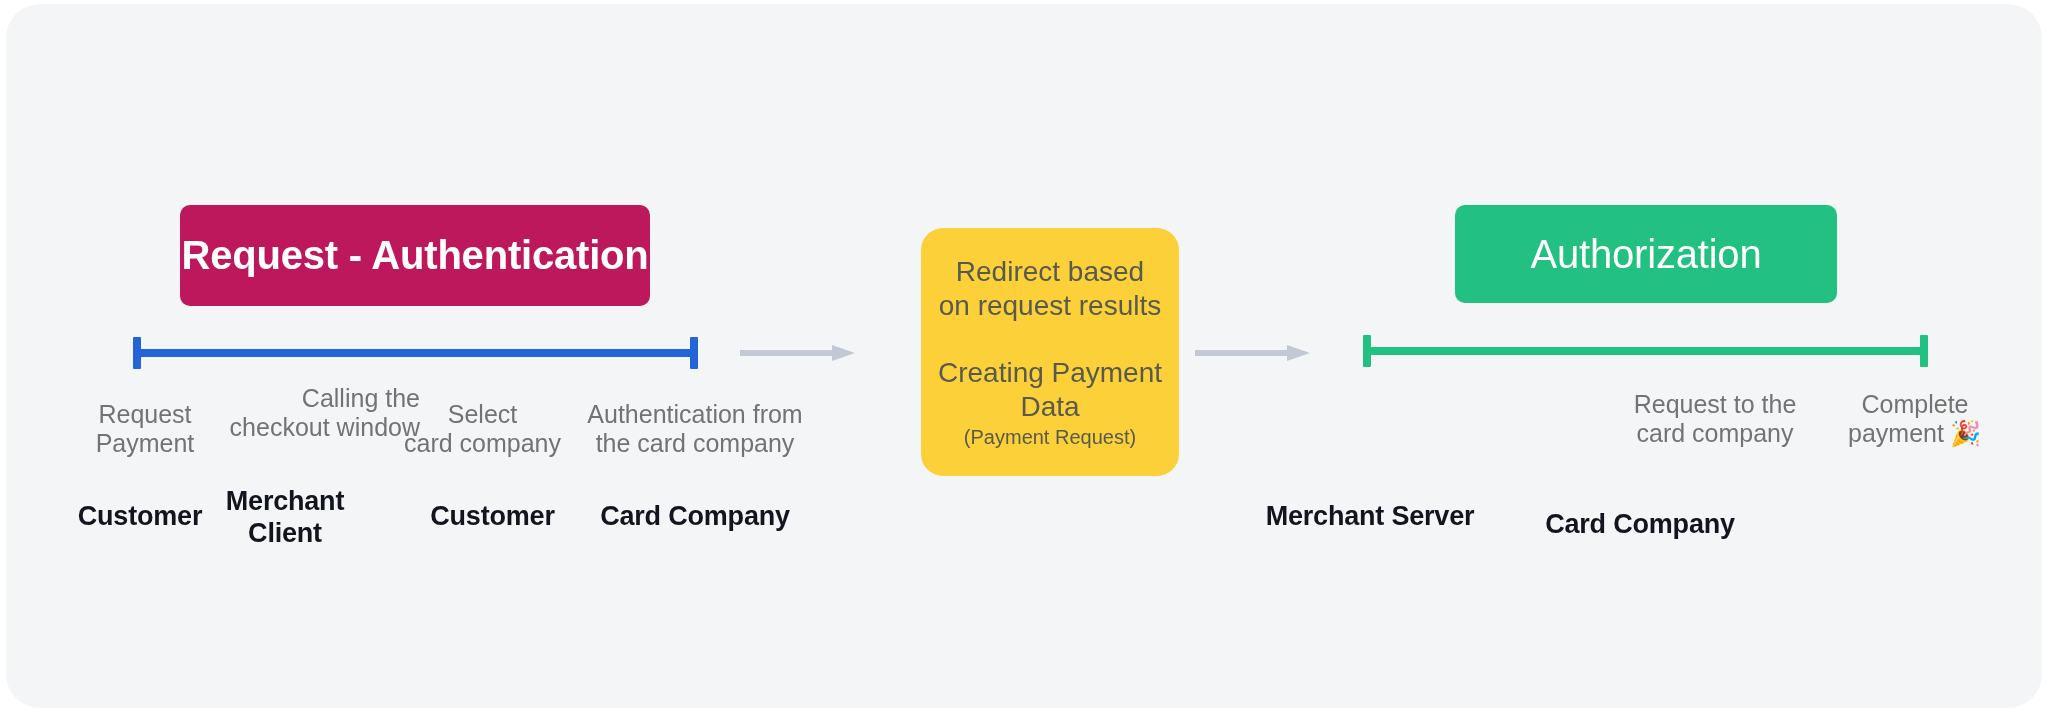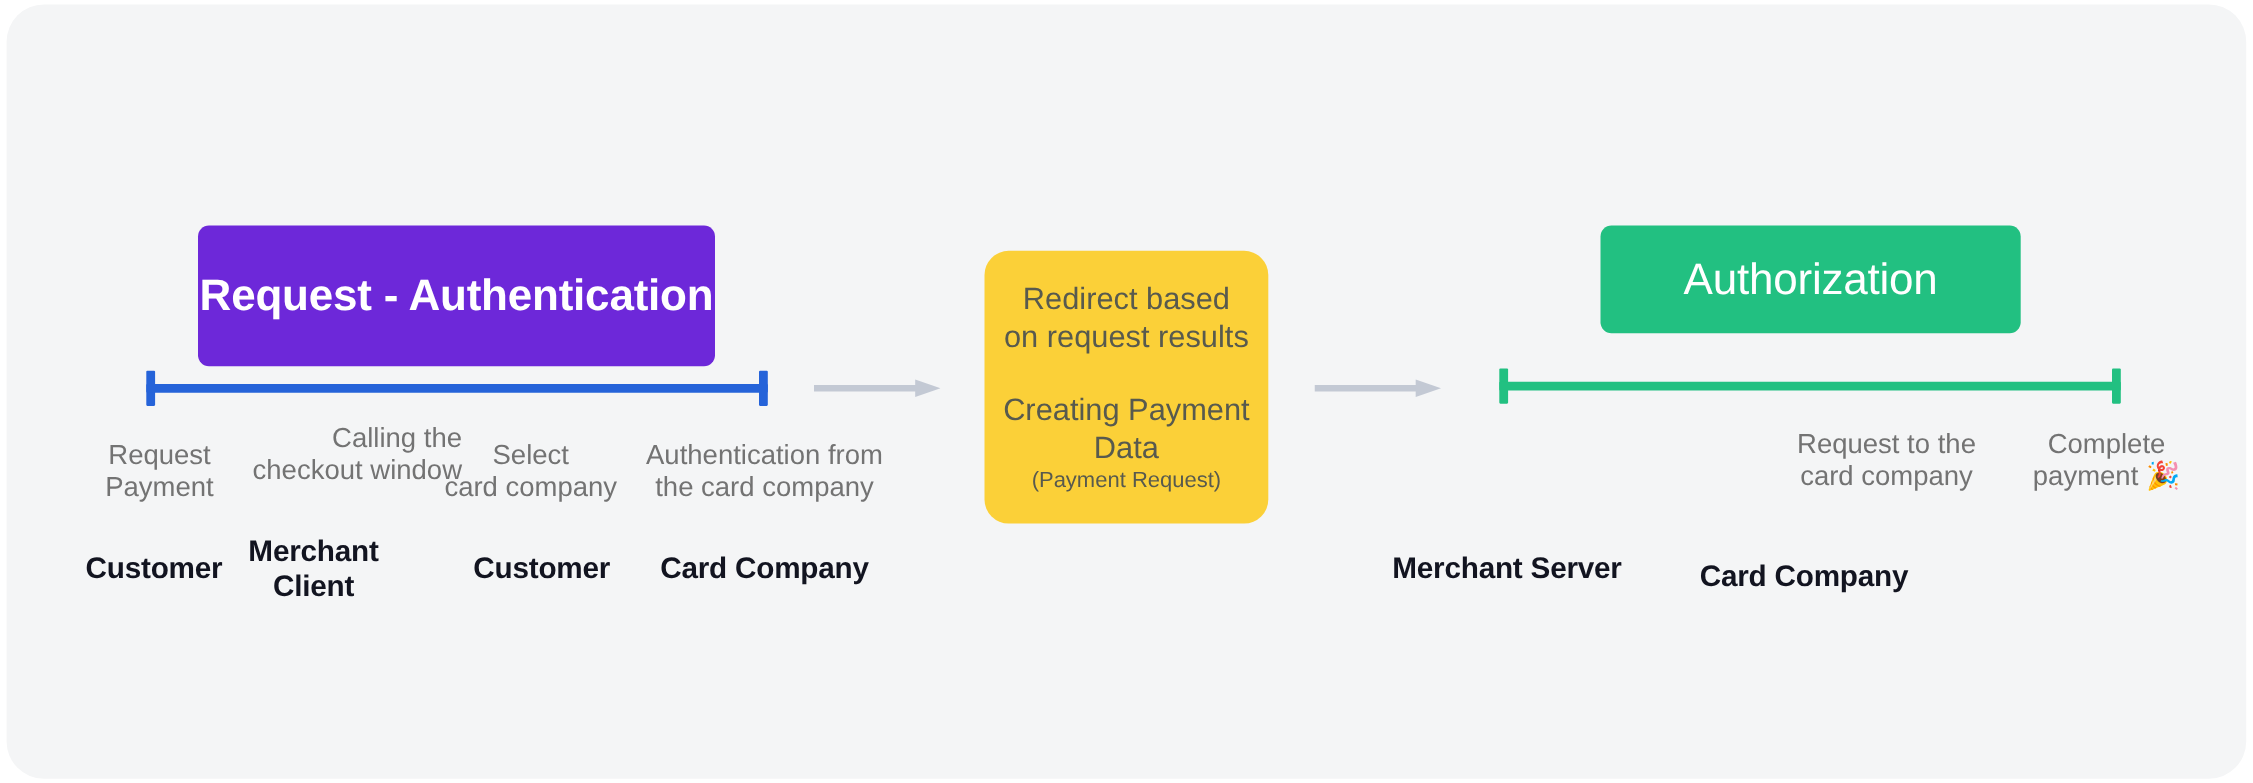--- a/index.html
+++ b/index.html
@@ -41,39 +41,39 @@
     justify-content: center;
     border-radius: 10px;
     color: #ffffff;
     letter-spacing: -0.2px;
     box-sizing: border-box;
   }
   #pill-request {
     left: 180px;
     top: 205px;
     width: 470px;
-    height: 128px;
-    background: #6d28d9;
+    height: 101px;
+    background: #be185d;
     font-size: 40px;
     font-weight: 700;
   }
   #pill-authorization {
     left: 1455px;
     top: 205px;
     width: 382px;
     height: 98px;
     background: #22c081;
     font-size: 40px;
     font-weight: 500;
   }
 
   
   #pg-box {
     position: absolute;
-    left: 895px;
+    left: 921px;
     top: 228px;
     width: 258px;
     height: 248px;
     background: #fbd038;
     border-radius: 22px;
     display: flex;
     flex-direction: column;
     align-items: center;
     justify-content: center;
     box-sizing: border-box;

